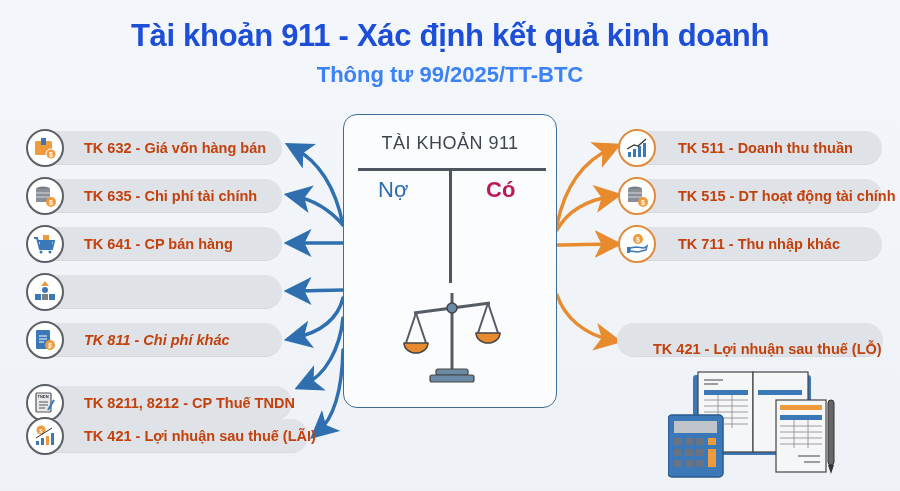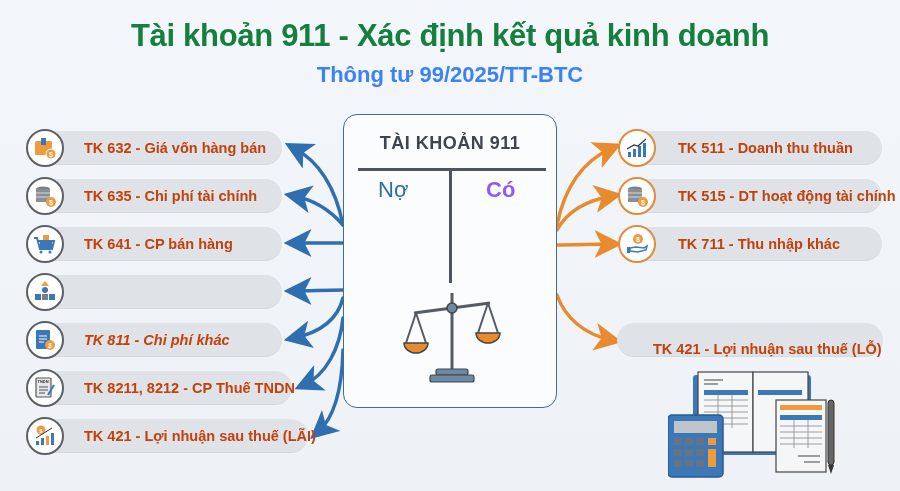--- a/index.html
+++ b/index.html
@@ -5,21 +5,21 @@
   * { box-sizing: border-box; margin: 0; padding: 0; }
   html, body { width: 900px; height: 491px; overflow: hidden; }
   body {
     background: linear-gradient(180deg, #f3f6fa 0%, #eef2f7 100%);
     font-family: "Liberation Sans", "DejaVu Sans", sans-serif;
     position: relative;
     color: #1b1b1b;
   }
   .title {
     position: absolute; top: 18px; left: 0; width: 900px; text-align: center;
-    font-size: 31px; font-weight: bold; color: #15803d; letter-spacing: -0.3px;
+    font-size: 31px; font-weight: bold; color: #1d4ed8; letter-spacing: -0.3px;
   }
   .subtitle {
     position: absolute; top: 62px; left: 0; width: 900px; text-align: center;
     font-size: 22px; font-weight: bold; color: #3b82f6;
   }
   .pill {
     position: absolute; height: 34px; border-radius: 17px;
     background: #dfe2e6;
     display: flex; align-items: center;
     font-size: 14.5px; font-weight: bold; color: #c2410c;
@@ -36,26 +36,26 @@
   .left .icon { left: -4px; border: 2px solid #5b5f66; }
   .right .icon { left: -2px; border: 2px solid #e08a3c; }
   .icon svg { width: 26px; height: 26px; }
 
   .card {
     position: absolute; left: 343px; top: 114px; width: 214px; height: 294px;
     background: #fbfcfd; border: 1.5px solid #3f6d98; border-radius: 14px;
   }
   .card-title {
     position: absolute; top: 18px; left: 0; width: 100%; text-align: center;
-    font-size: 18px; font-weight: bold; color: #3d4550; letter-spacing: 0.5px;
+    font-size: 18px; font-weight: normal; color: #3d4550; letter-spacing: 0.5px;
   }
   .t-h { position: absolute; top: 53px; left: 14px; width: 188px; height: 3px; background: #4e5560; }
   .t-v { position: absolute; top: 55px; left: 105px; width: 3px; height: 113px; background: #4e5560; }
   .no { position: absolute; top: 62px; left: 34px; font-size: 22px; font-weight: normal; color: #2c6eb0; }
-  .co { position: absolute; top: 62px; left: 142px; font-size: 22px; font-weight: bold; color: #8b5cf6; }
+  .co { position: absolute; top: 62px; left: 142px; font-size: 22px; font-weight: bold; color: #be185d; }
   .scale { position: absolute; left: 58px; top: 176px; width: 100px; height: 96px; }
 
   .arrows { position: absolute; left: 0; top: 0; width: 900px; height: 491px; pointer-events: none; }
   .books { position: absolute; left: 668px; top: 370px; width: 170px; height: 112px; }
 </style>
 </head>
 <body>
 
 <div class="title">Tài khoản 911 - Xác định kết quả kinh doanh</div>
 <div class="subtitle">Thông tư 99/2025/TT-BTC</div>
@@ -140,21 +140,21 @@
           <rect x="4" y="3" width="14" height="19" rx="1" fill="#3b78b8"></rect>
           <line x1="7" y1="9" x2="15" y2="9" stroke="#fff"></line>
           <line x1="7" y1="12" x2="15" y2="12" stroke="#fff"></line>
           <line x1="7" y1="15" x2="12" y2="15" stroke="#fff"></line>
           <circle cx="18" cy="18" r="5" fill="#f09a3e"></circle>
           <text x="18" y="21" font-size="7" text-anchor="middle" fill="#fff" font-family="Liberation Sans, sans-serif" font-weight="bold">$</text>
         </svg>
     </span>
     <span class="txt">TK 811 - Chi phí khác</span>
   </div>
-  <div class="pill" style="left:30px;top:371px;width:262px;">
+  <div class="pill" style="left:30px;top:386px;width:262px;">
     <span class="icon">
       <svg viewBox="0 0 26 26">
           <rect x="4" y="3" width="15" height="19" rx="1" fill="#e6e8eb" stroke="#555" stroke-width="1.2"></rect>
           <text x="11" y="8" font-size="4" text-anchor="middle" fill="#333" font-family="Liberation Sans, sans-serif">TNDN</text>
           <line x1="7" y1="12" x2="16" y2="12" stroke="#555"></line>
           <line x1="7" y1="15" x2="16" y2="15" stroke="#555"></line>
           <line x1="7" y1="18" x2="13" y2="18" stroke="#555"></line>
           <path d="M16,20 L22,10" stroke="#3b78b8" stroke-width="2"></path>
         </svg>
     </span>

